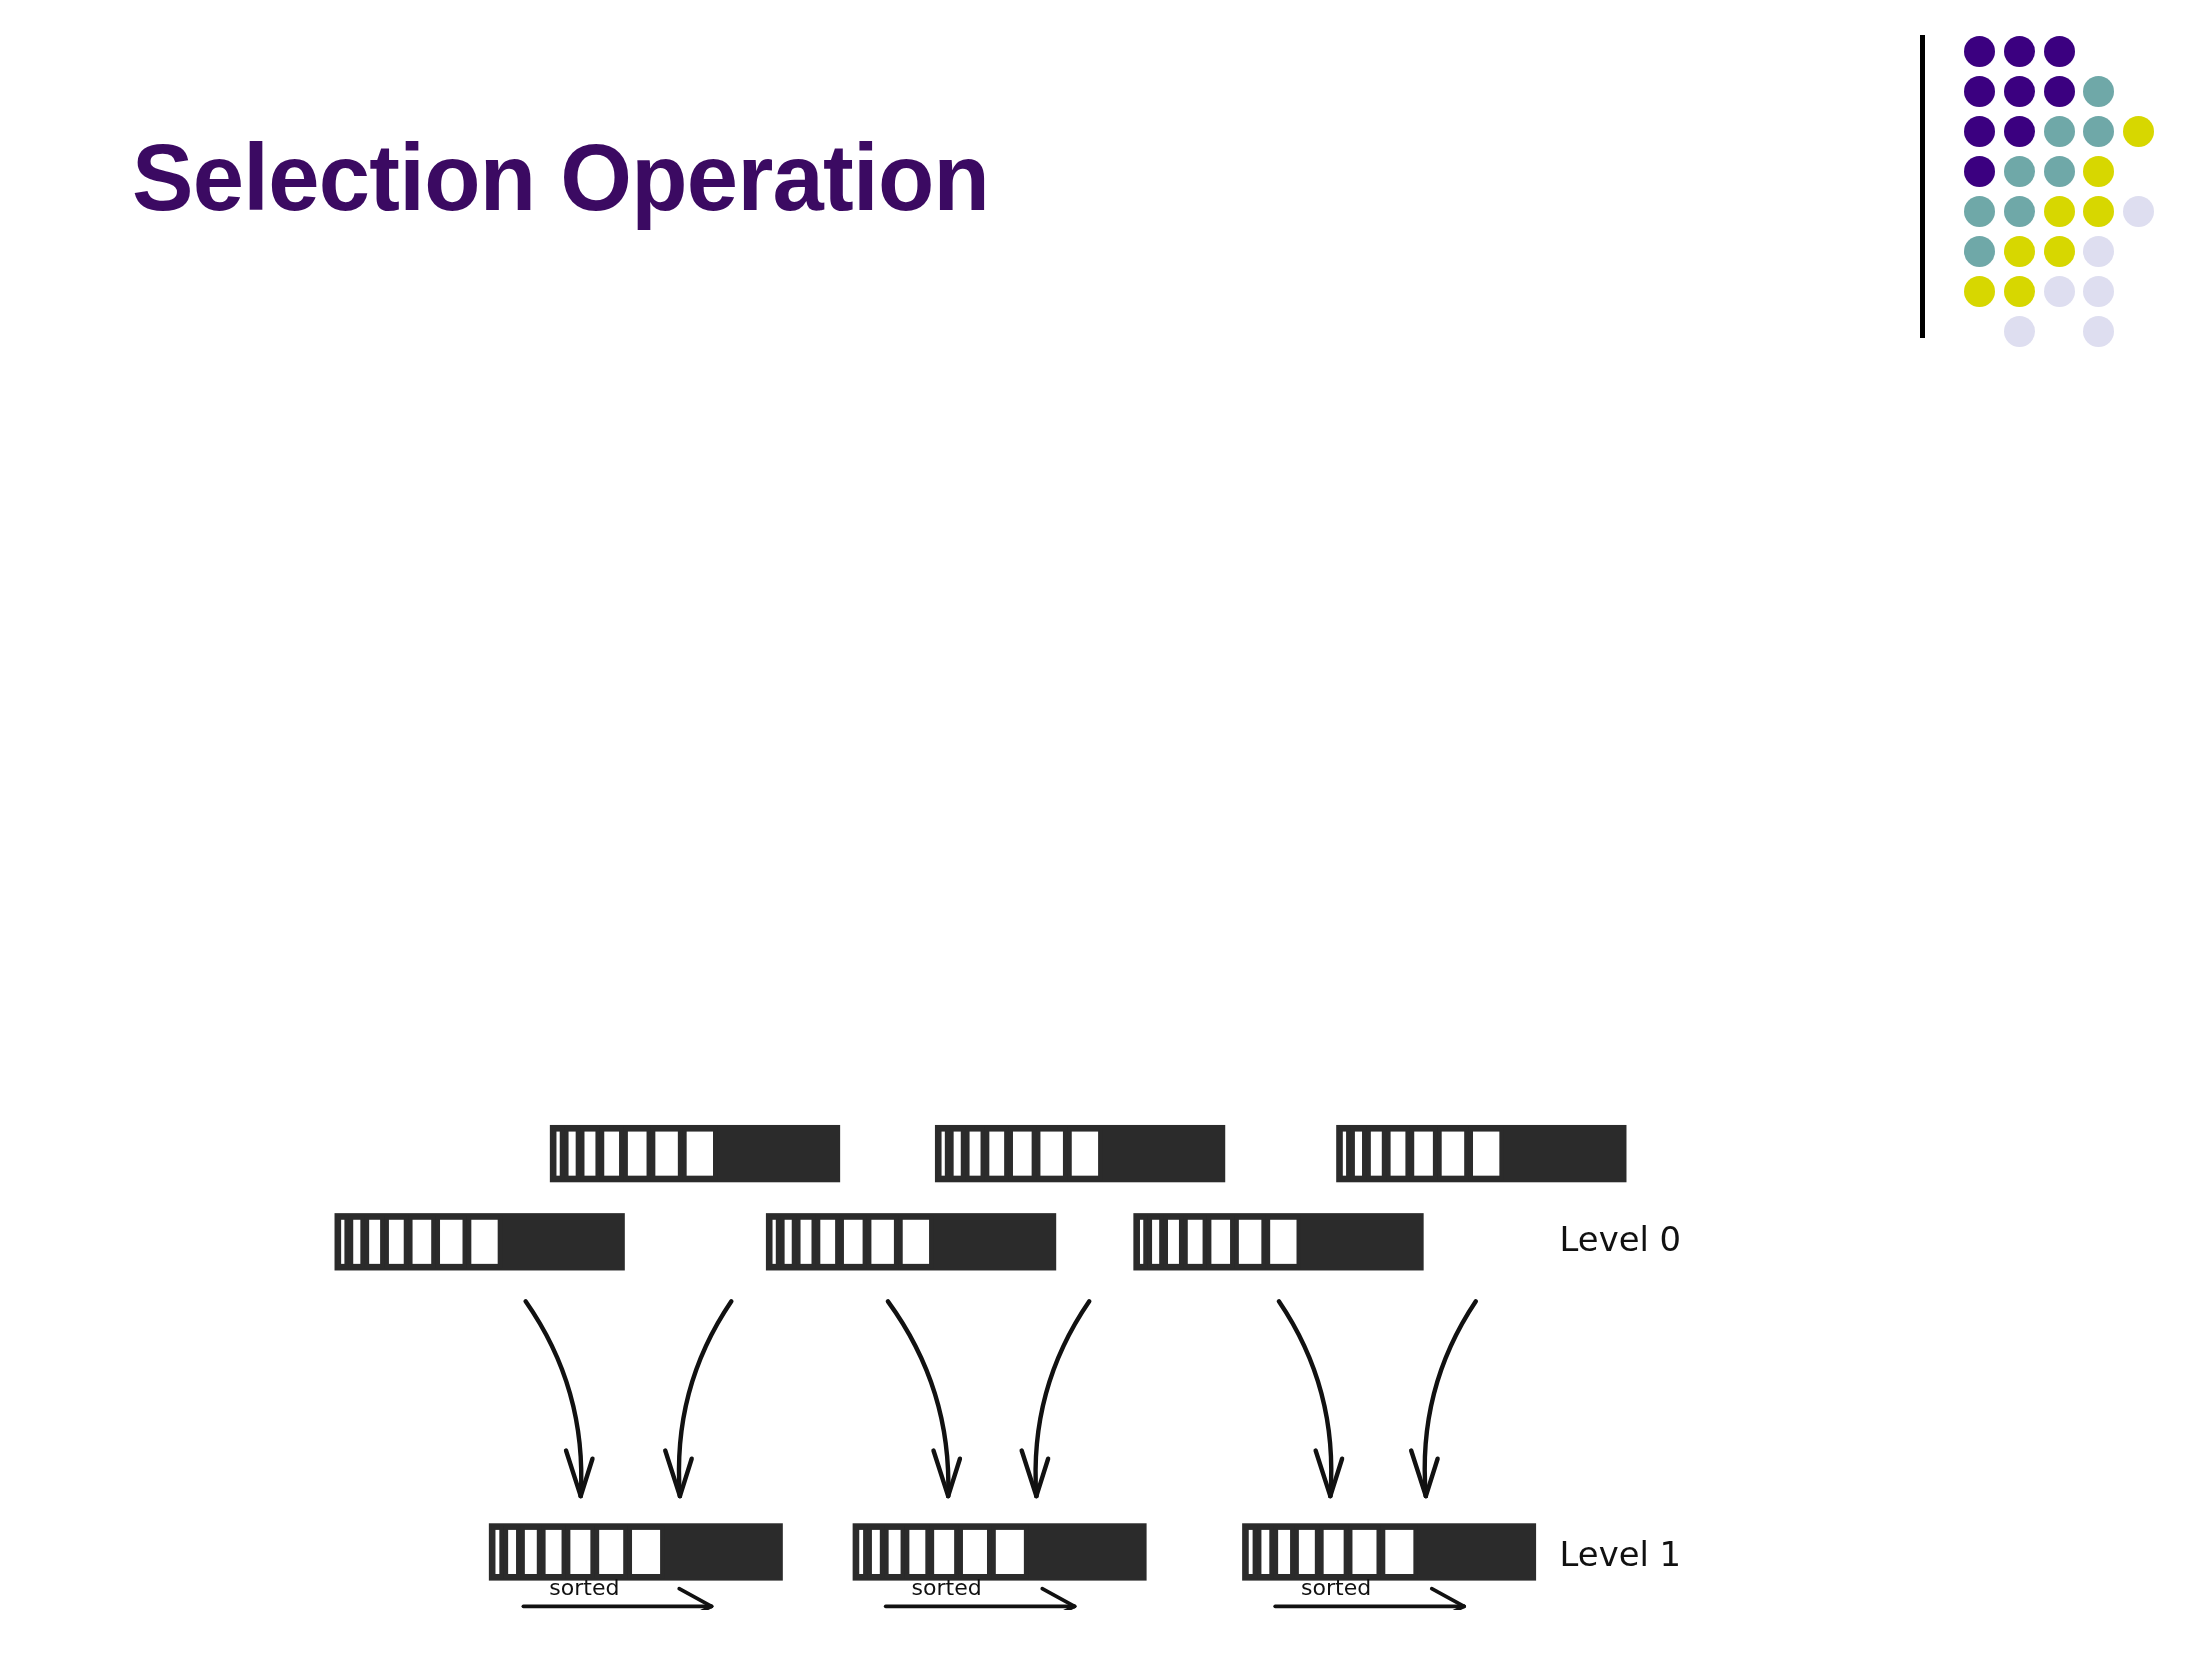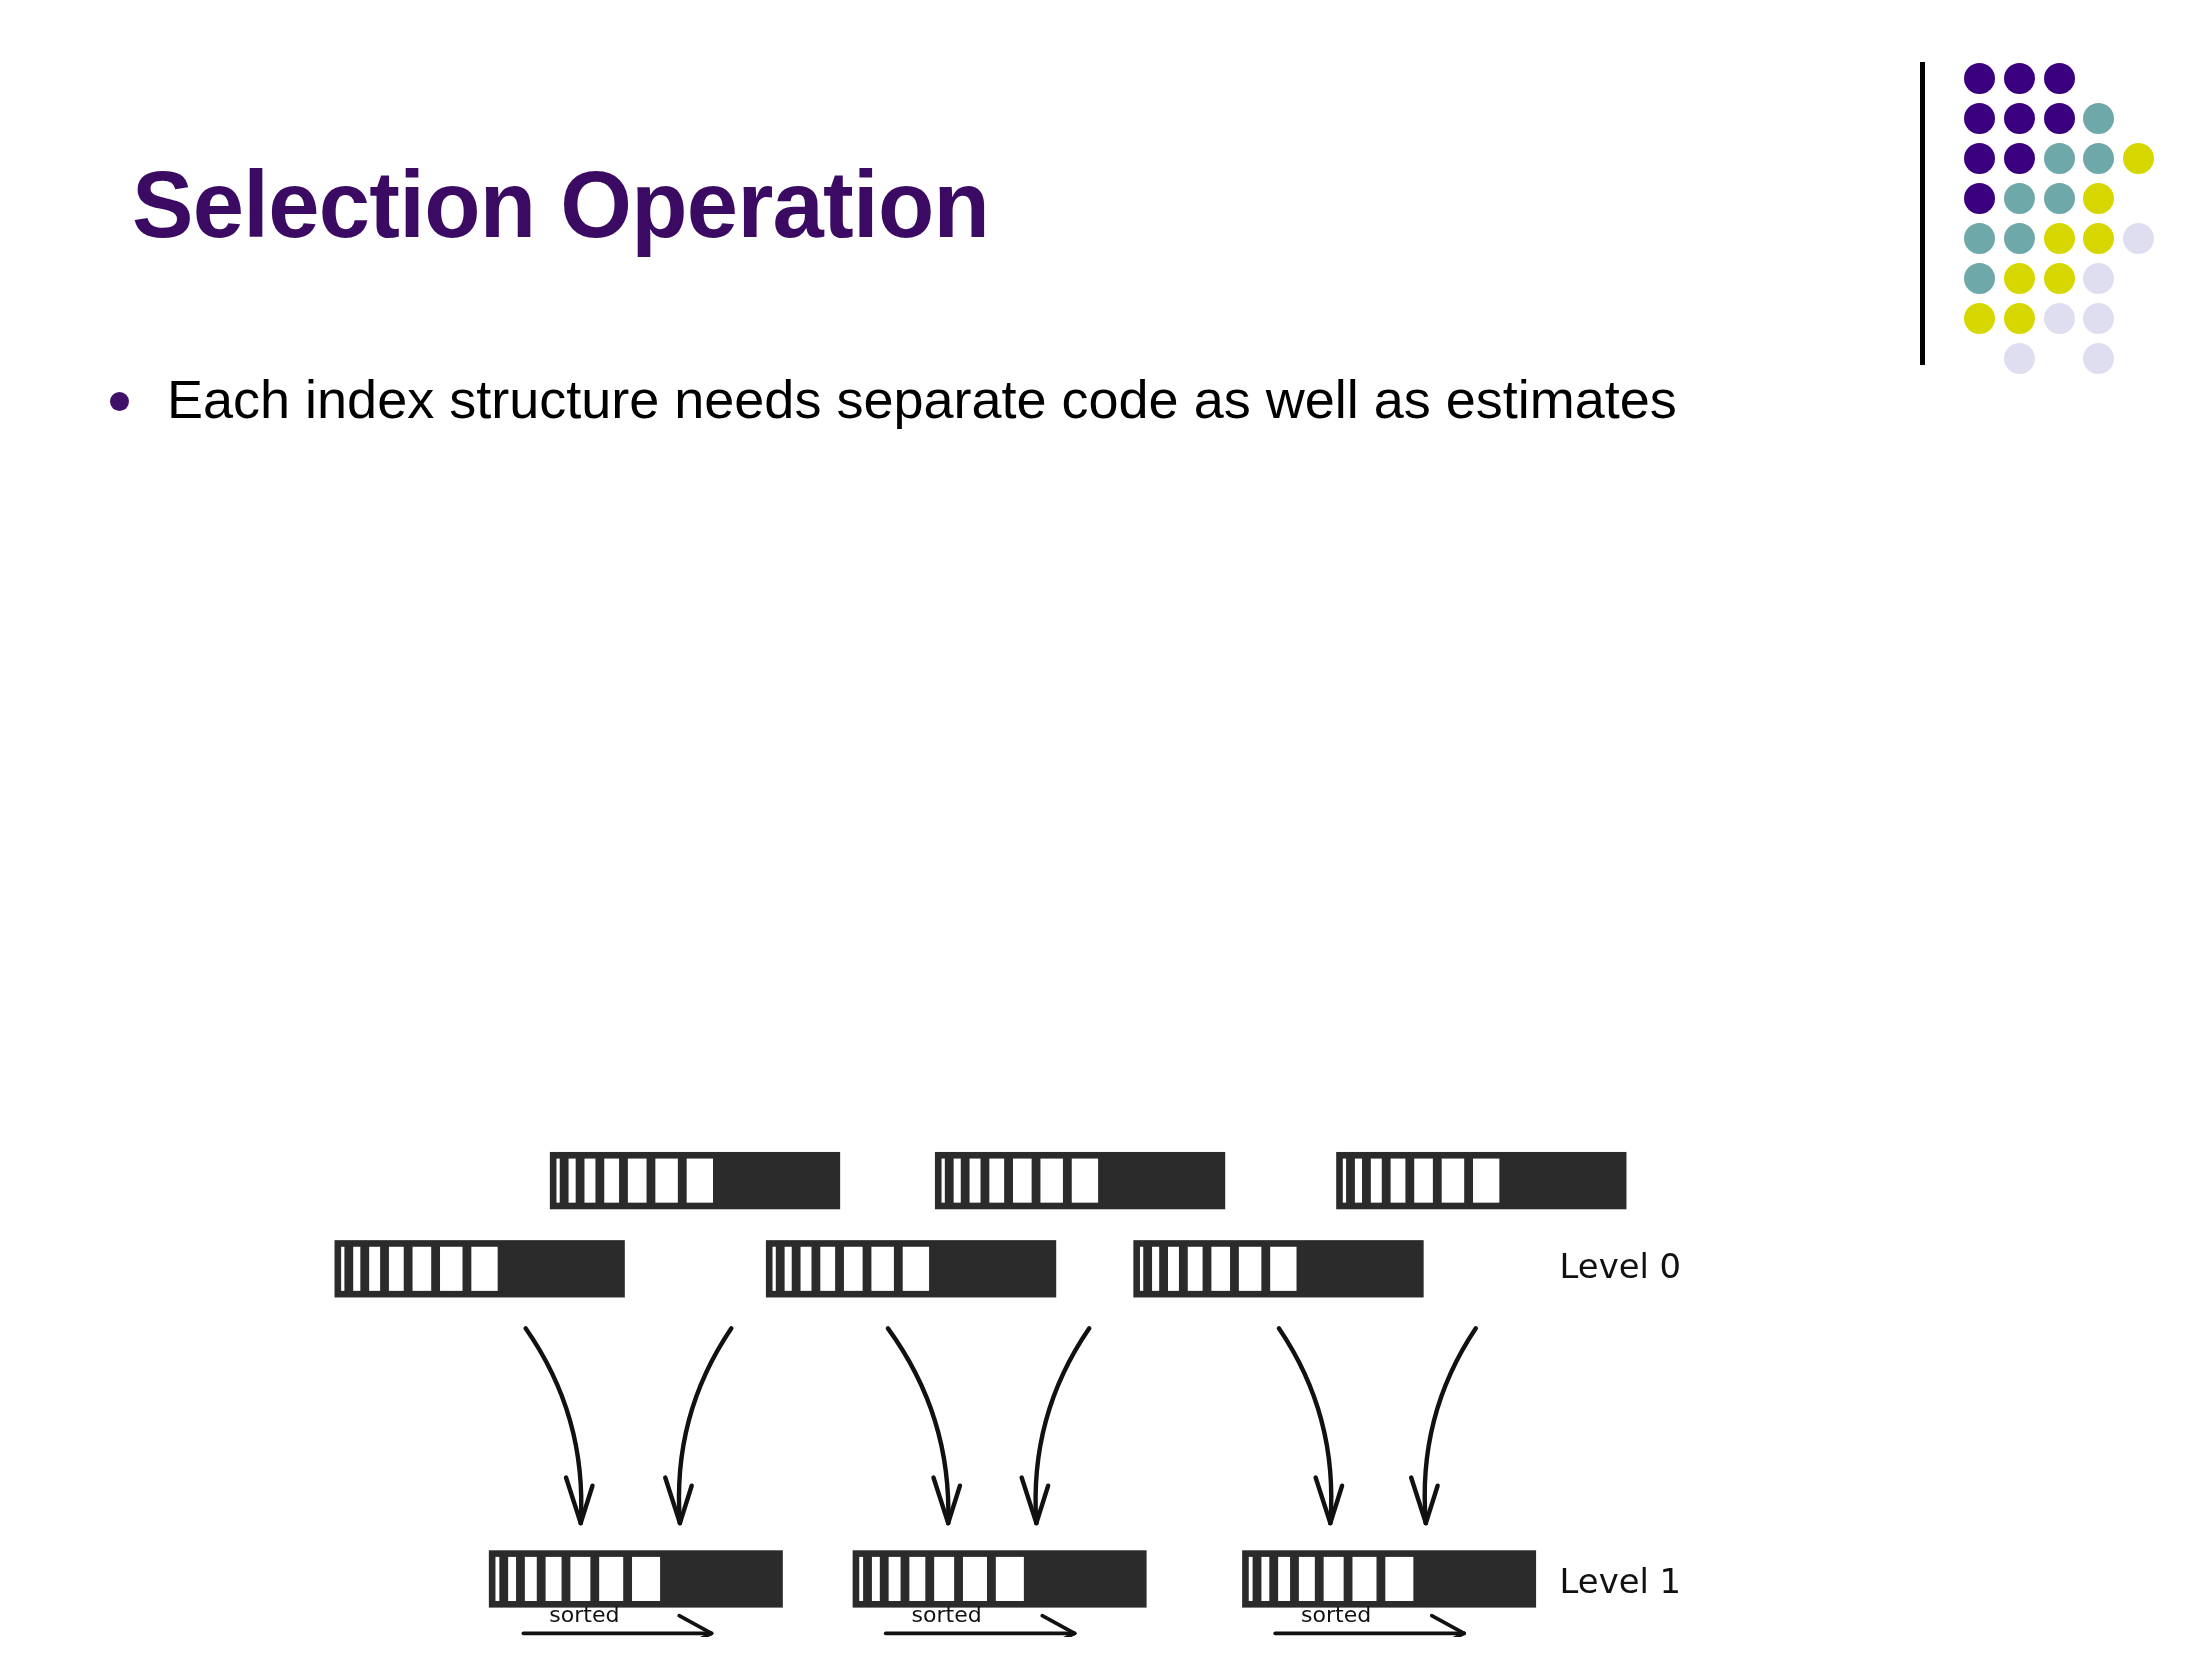--- a/index.html
+++ b/index.html
@@ -1,21 +1,21 @@
 <!DOCTYPE html>
 <html style="font-size:11.8px"><head>
 <meta charset="utf-8">
 <style>
   html,body{margin:0;padding:0;}
   body{
     width:2205px;height:1654px;background:#ffffff;overflow:hidden;
     font-family:"Liberation Sans", sans-serif;
     position:relative;
   }
-  .slide{position:absolute;inset:0;background:#fff;margin-top:27px;}
+  .slide{position:absolute;inset:0;background:#fff;}
 
   
   .title{
     position:absolute;left:132px;top:131px;
     font-family:"Liberation Sans", sans-serif;
     font-weight:bold;
     font-size:94px;
     line-height:1.0;
     letter-spacing:-0.7px;
     color:#3B0A62;
@@ -137,24 +137,20 @@
       <div class="logo-row">
         <div class="dot empty"></div>
         <div class="dot" style="background: rgb(222, 222, 240);"></div>
         <div class="dot empty"></div>
         <div class="dot" style="background: rgb(222, 222, 240);"></div>
         <div class="dot empty"></div>
       </div>
     </div>
 
   <div class="bullets">
-    <div class="bullet">
-      <span class="bullet-dot"></span>
-      <span class="bullet-text">Each index structure needs separate code as well as estimates</span>
-    </div>
   </div>
 
   <div class="diagram">
     <svg id="diag" width="2205" height="779" viewBox="0 0 3000 1060" xmlns="http://www.w3.org/2000/svg">
         <g>
           <g>
             <rect x="455" y="520" width="395" height="78" fill="#2b2b2b"></rect>
             <rect x="461.00" y="526" width="10.45" height="66" fill="#ffffff" stroke="#2b2b2b" stroke-width="6"></rect>
             <rect x="477.45" y="526" width="15.68" height="66" fill="#ffffff" stroke="#2b2b2b" stroke-width="6"></rect>
             <rect x="499.12" y="526" width="20.91" height="66" fill="#ffffff" stroke="#2b2b2b" stroke-width="6"></rect>

